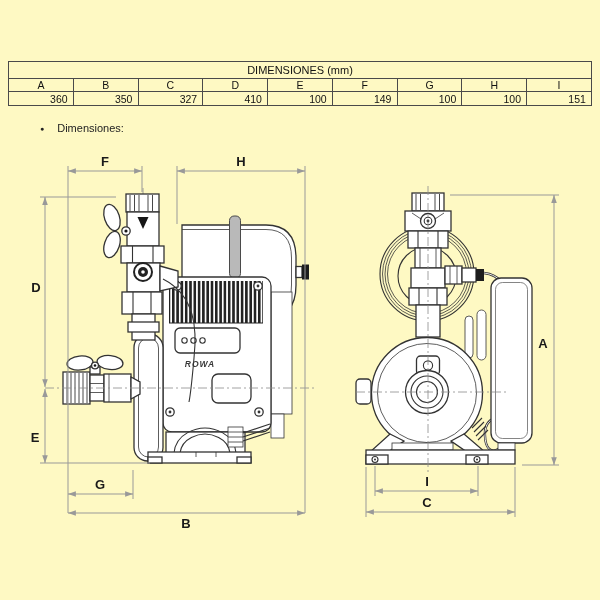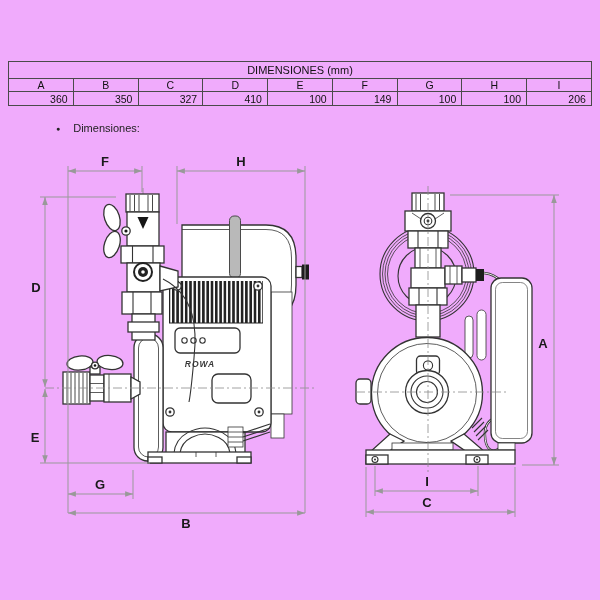--- a/index.html
+++ b/index.html
@@ -1,24 +1,24 @@
 <!DOCTYPE html>
 <html><head>
 <meta charset="utf-8">
 <style>
   html,body{margin:0;padding:0;background:#fff;}
-  .page{position:relative;width:600px;height:600px;background:#f0abfc;overflow:hidden;
+  .page{position:relative;width:600px;height:600px;background:#fef9c3;overflow:hidden;
         font-family:"Liberation Sans",sans-serif;}
   .dim-table{position:absolute;left:8px;top:61px;width:584px;border-collapse:collapse;
              table-layout:fixed;text-align:center;color:#111;}
   .dim-table td{border:1px solid #4a4a4a;padding:0;font:10.5px "Liberation Sans",sans-serif;}
   .dim-table .t-title{height:16px;font:11px "Liberation Sans",sans-serif;}
   .dim-table .letters td{height:12px;}
   .dim-table .values td{height:13px;padding-left:36px;}
-  .bullet-row{position:absolute;left:56px;top:122px;display:flex;align-items:center;
+  .bullet-row{position:absolute;left:40px;top:122px;display:flex;align-items:center;
               font:11px "Liberation Sans",sans-serif;color:#222;}
   .bdot{font-size:7px;margin-right:13px;}
   svg{position:absolute;left:0;top:0;}
   .lnW{fill:#fff;stroke:#333;stroke-width:1.3;}
   .ln{fill:none;stroke:#333;stroke-width:1.1;}
   .thin{stroke-width:0.8;}
   .dim{fill:none;stroke:#999;stroke-width:1;}
   .cl{fill:none;stroke:#8a8a8a;stroke-width:0.8;stroke-dasharray:9 3 2 3;}
   .dlbl{font:bold 13px "Liberation Sans",sans-serif;fill:#1a1a1a;text-anchor:middle;}
   .logo{font:italic bold 8.5px "Liberation Sans",sans-serif;fill:#3a3a3a;
@@ -47,21 +47,21 @@
     </tr>
     <tr class="values">
       <td>360</td>
       <td>350</td>
       <td>327</td>
       <td>410</td>
       <td>100</td>
       <td>149</td>
       <td>100</td>
       <td>100</td>
-      <td>206</td>
+      <td>151</td>
     </tr>
   </tbody>
     </table>
 
   <div class="bullet-row">
     <span class="bdot">●</span>
     <span>Dimensiones:</span>
   </div>
 
   <svg width="600" height="600" viewBox="0 0 600 600">

